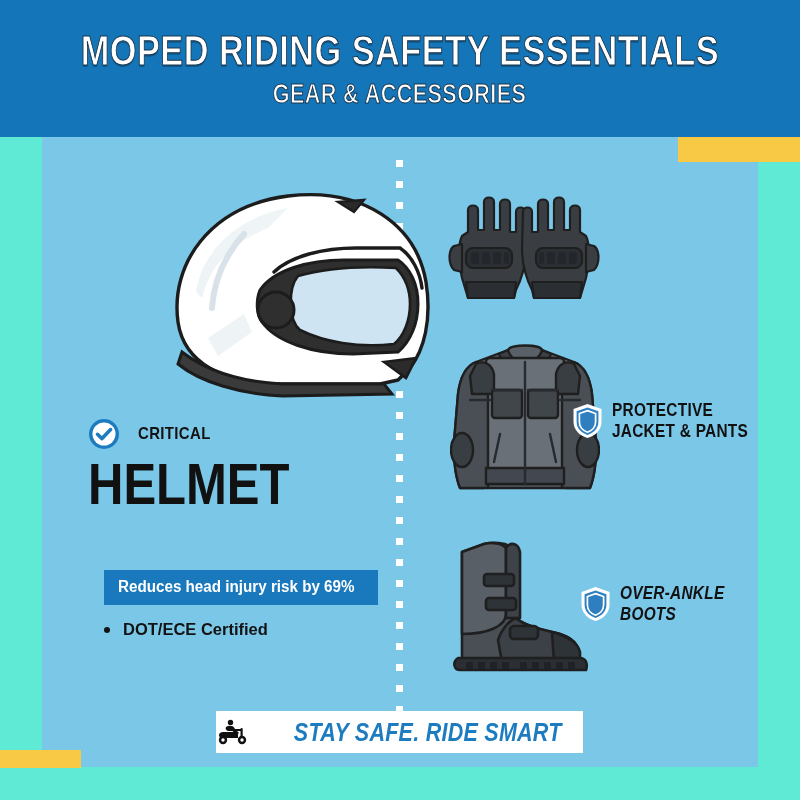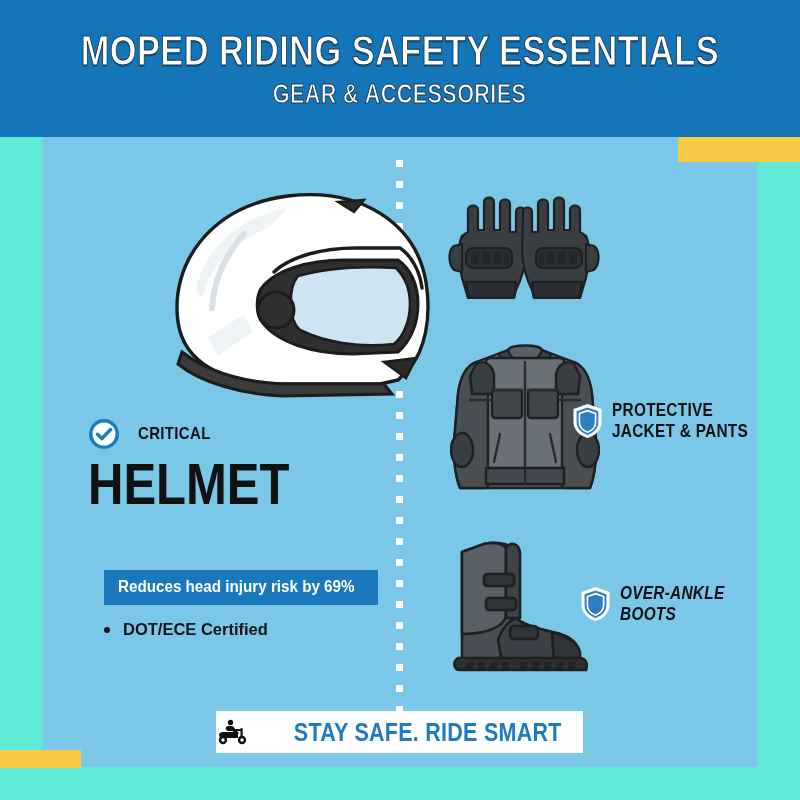--- a/index.html
+++ b/index.html
@@ -118,21 +118,21 @@
   .item-boots{left:440px;top:522px;}
 
   .lbl-gloves{position:absolute;left:612px;top:228px;}
   .lbl-jacket{position:absolute;left:572px;top:400px;}
   .lbl-boots{position:absolute;left:580px;top:583px;font-style:italic;}
 
   
   .footer-banner{
     position:absolute;left:216px;top:711px;width:367px;height:42px;
     background:#ffffff;
-    display:flex;align-items:center;justify-content:center;gap:23px;
+    display:flex;align-items:center;justify-content:center;gap:23px;font-style:italic;
   }
   .scooter-ico{width:34px;height:26px;flex:none;}
   .footer-text{
     color:#1d7cc0;font-size:25px;font-weight:bold;line-height:1;
     letter-spacing:0.3px;
     transform:scaleX(0.86);transform-origin:center;white-space:nowrap;
   }
 </style>
 </head>
 <body>

